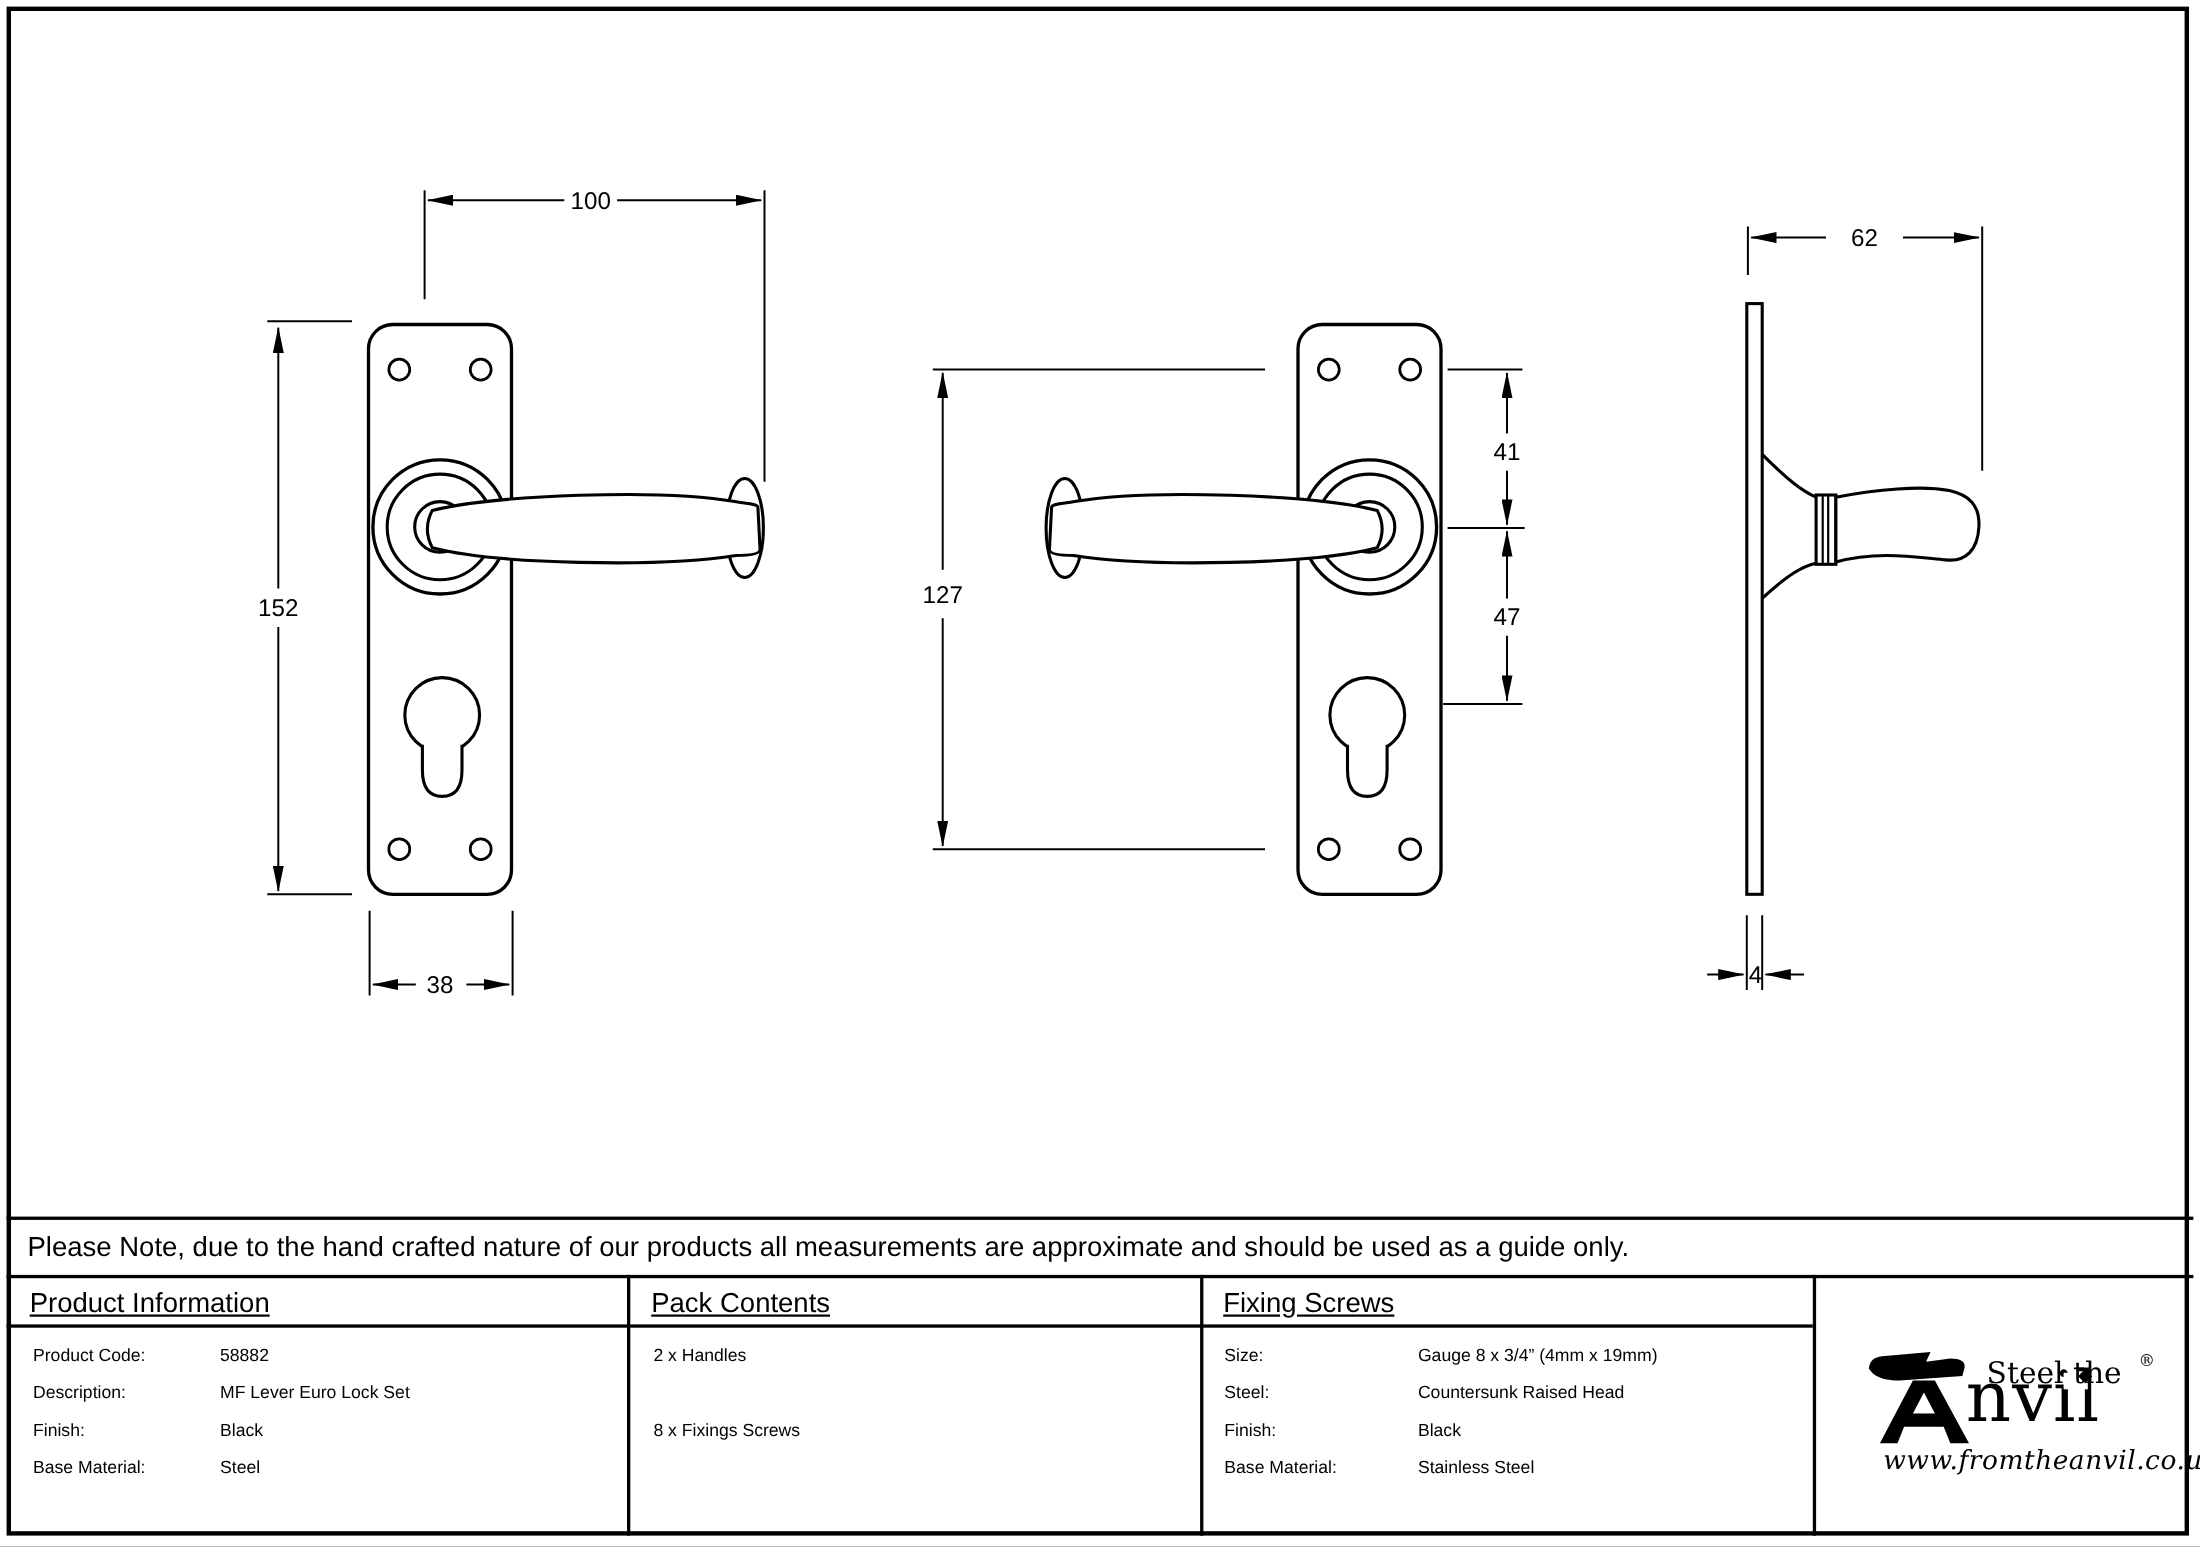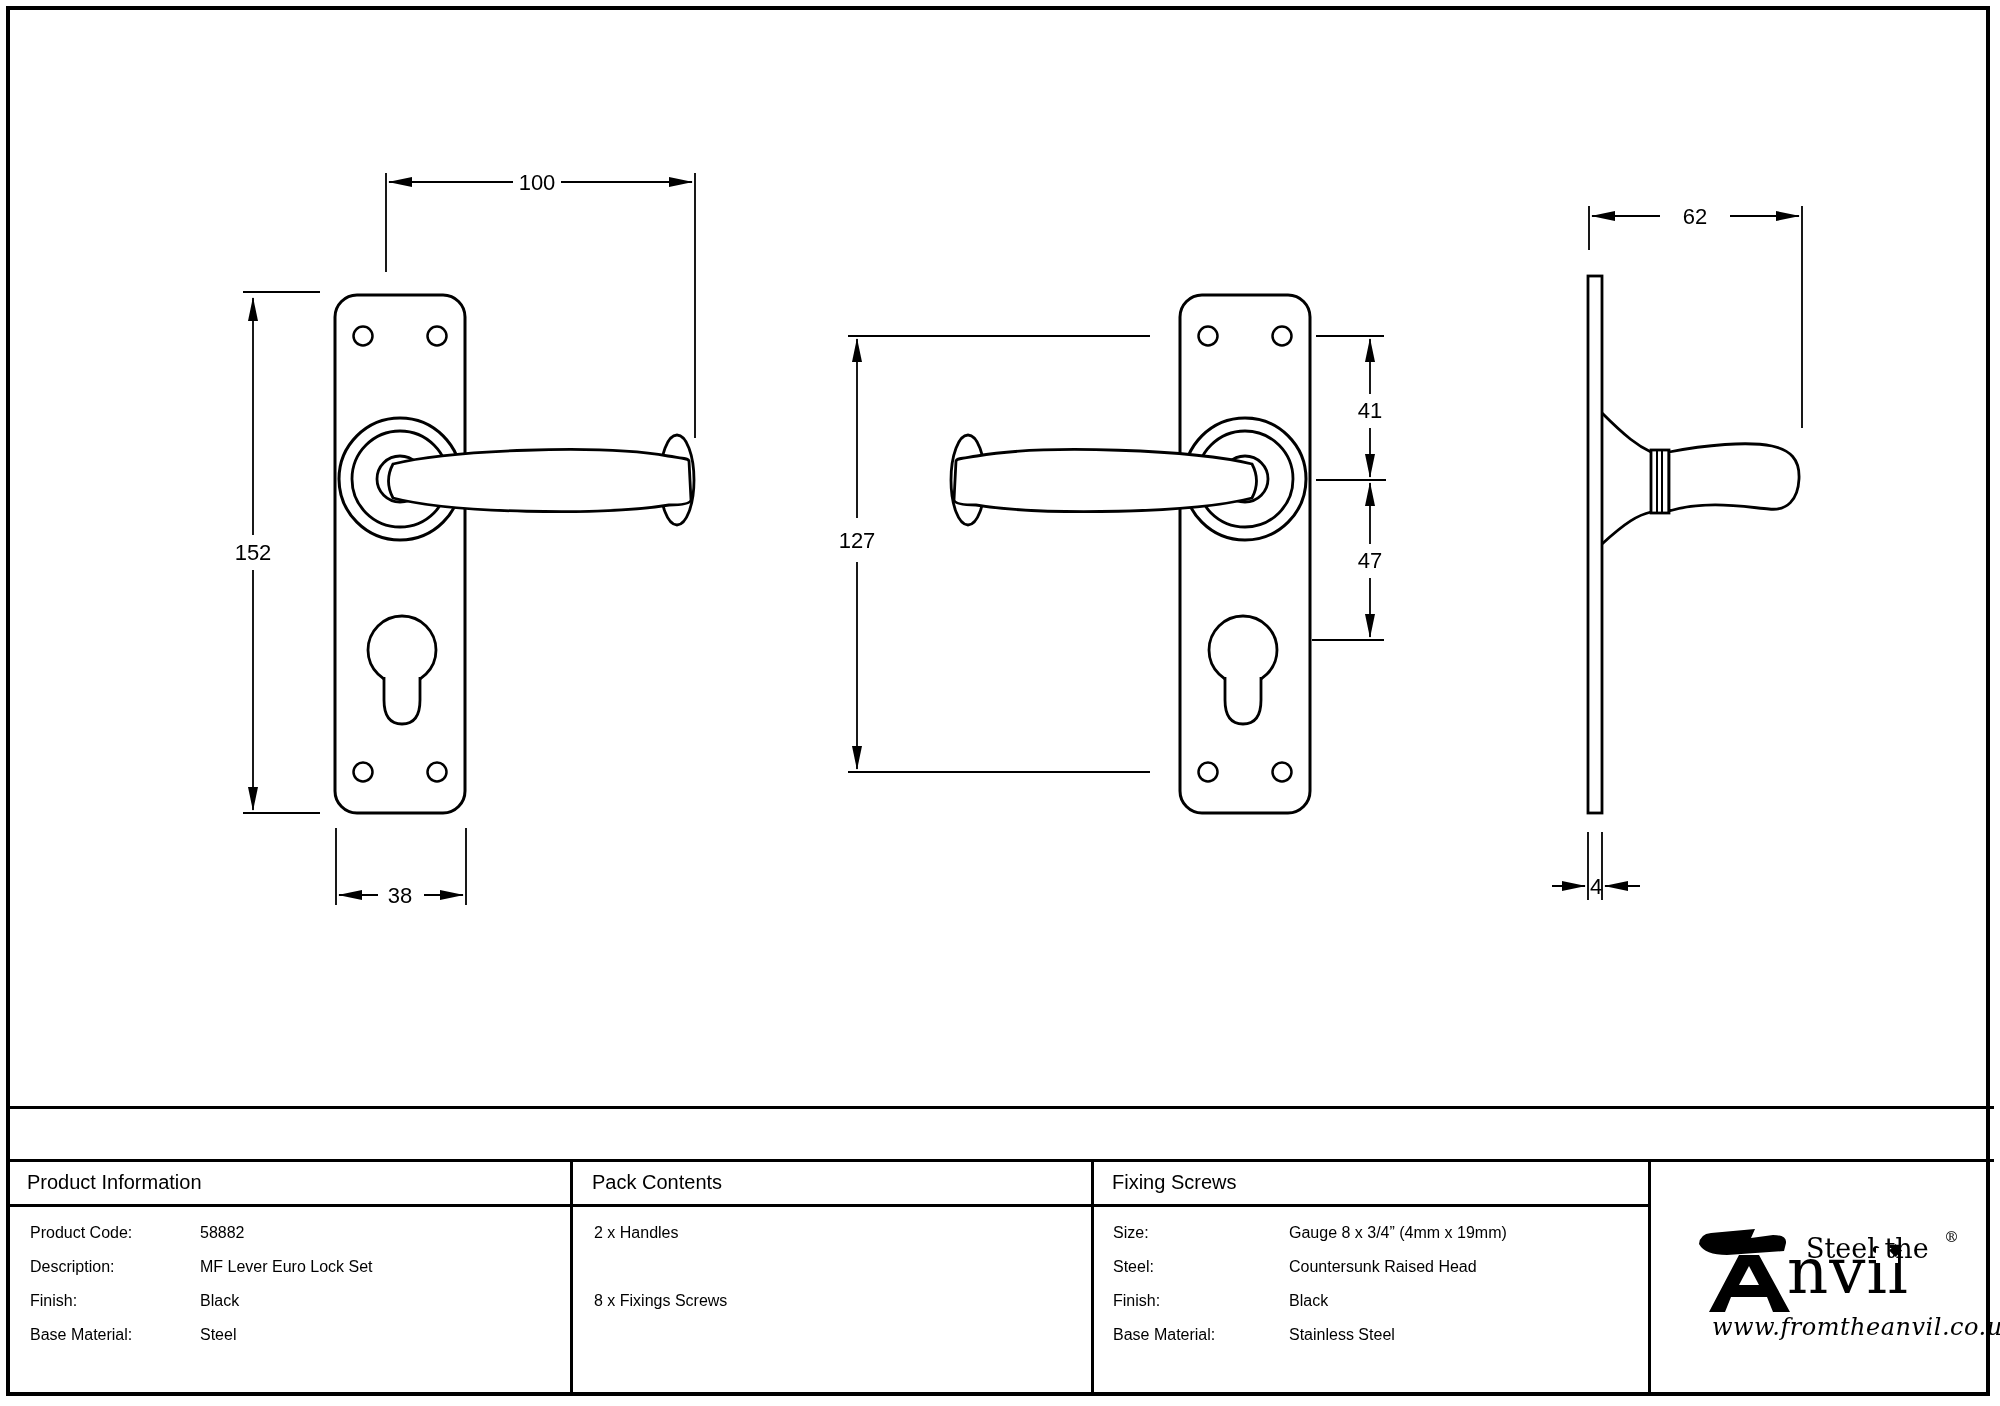--- a/index.html
+++ b/index.html
@@ -6,21 +6,21 @@
   #page{position:relative;width:2000px;height:1406px;background:#ffffff;overflow:hidden;
         font-family:"Liberation Sans",sans-serif;color:#000;}
   .abs{position:absolute;}
   
   #frame{position:absolute;left:6px;top:6px;width:1984px;height:1390px;border:4px solid #000;box-sizing:border-box;}
   
   .hrule{position:absolute;height:3px;background:#000;}
   .vrule{position:absolute;width:3px;background:#000;}
   
   .note{font-size:25px;}
-  .th{font-size:20px;}
+  .th{font-size:25px;text-decoration:underline;}
   .cell{font-size:16px;white-space:nowrap;}
   .dimtext{font-family:"Liberation Sans",sans-serif;font-size:22px;fill:#000;}
   svg{display:block;}
   
   .logo-fromthe{font-family:"DejaVu Serif",serif;font-size:27px;}
   .logo-wordmark{font-family:"DejaVu Serif",serif;font-size:64px;line-height:1;letter-spacing:1px;}
   .logo-reg{font-family:"DejaVu Serif",serif;font-size:15px;}
   .logo-url{font-family:"DejaVu Serif",serif;font-style:italic;font-size:24px;letter-spacing:.5px;}
   .logo-diamond{font-size:17px;line-height:1;}
   .dotpatch{position:absolute;background:#fff;}
@@ -99,20 +99,21 @@
       <line x1="1660" y1="216" x2="1592" y2="216" marker-end="url(#arr)"></line>
       <line x1="1730" y1="216" x2="1799" y2="216" marker-end="url(#arr)"></line>
       <line x1="1552" y1="886" x2="1585" y2="886" marker-end="url(#arr)"></line>
       <line x1="1640" y1="886" x2="1605" y2="886" marker-end="url(#arr)"></line>
     </g>
     <text class="dimtext" x="1695" y="224" text-anchor="middle">62</text>
     <text class="dimtext" x="1596" y="894" text-anchor="middle">4</text>
   </svg>
 
   <div class="hrule" style="left:6px;width:1988px;top:1106px"></div>
+  <div class="abs note" style="left:25px;top:1120px">Please Note, due to the hand crafted nature of our products all measurements are approximate and should be used as a guide only.</div>
 
   <div class="hrule" style="left:6px;width:1988px;top:1159px"></div>
   <div class="hrule" style="left:6px;width:1642px;top:1204px"></div>
   <div class="vrule" style="left:570px;top:1159px;height:237px"></div>
   <div class="vrule" style="left:1091px;top:1159px;height:237px"></div>
   <div class="vrule" style="left:1648px;top:1159px;height:237px"></div>
 
   <div class="abs th" style="left:27px;top:1171px">Product Information</div>
   <div class="abs cell" style="left:30px;top:1224px">Product Code:</div>
   <div class="abs cell" style="left:200px;top:1224px">58882</div>

